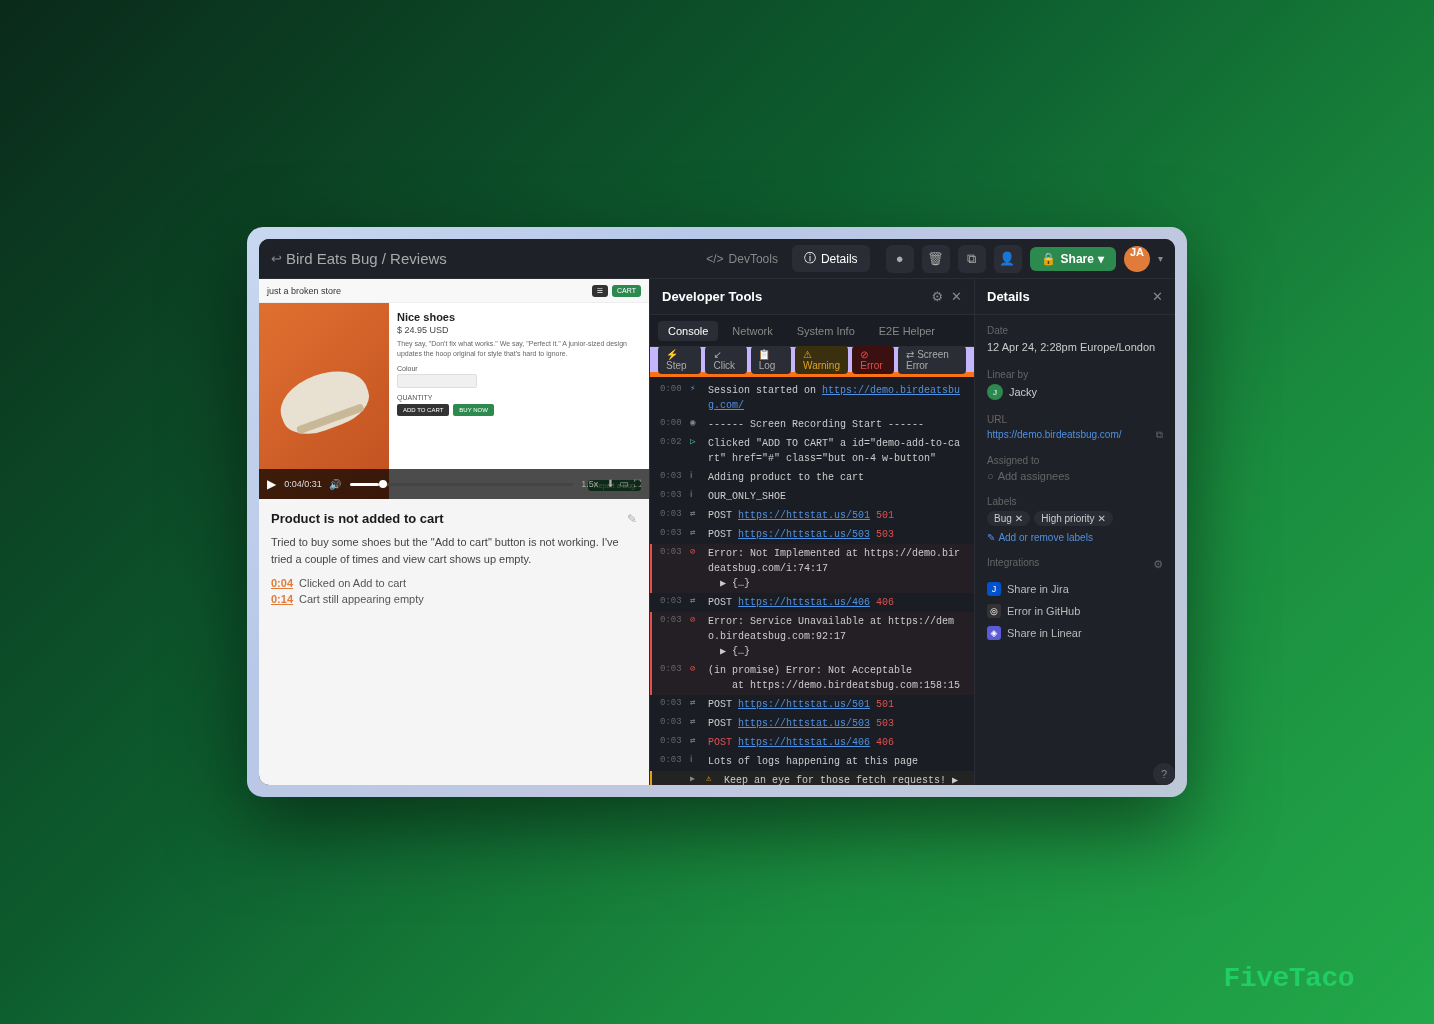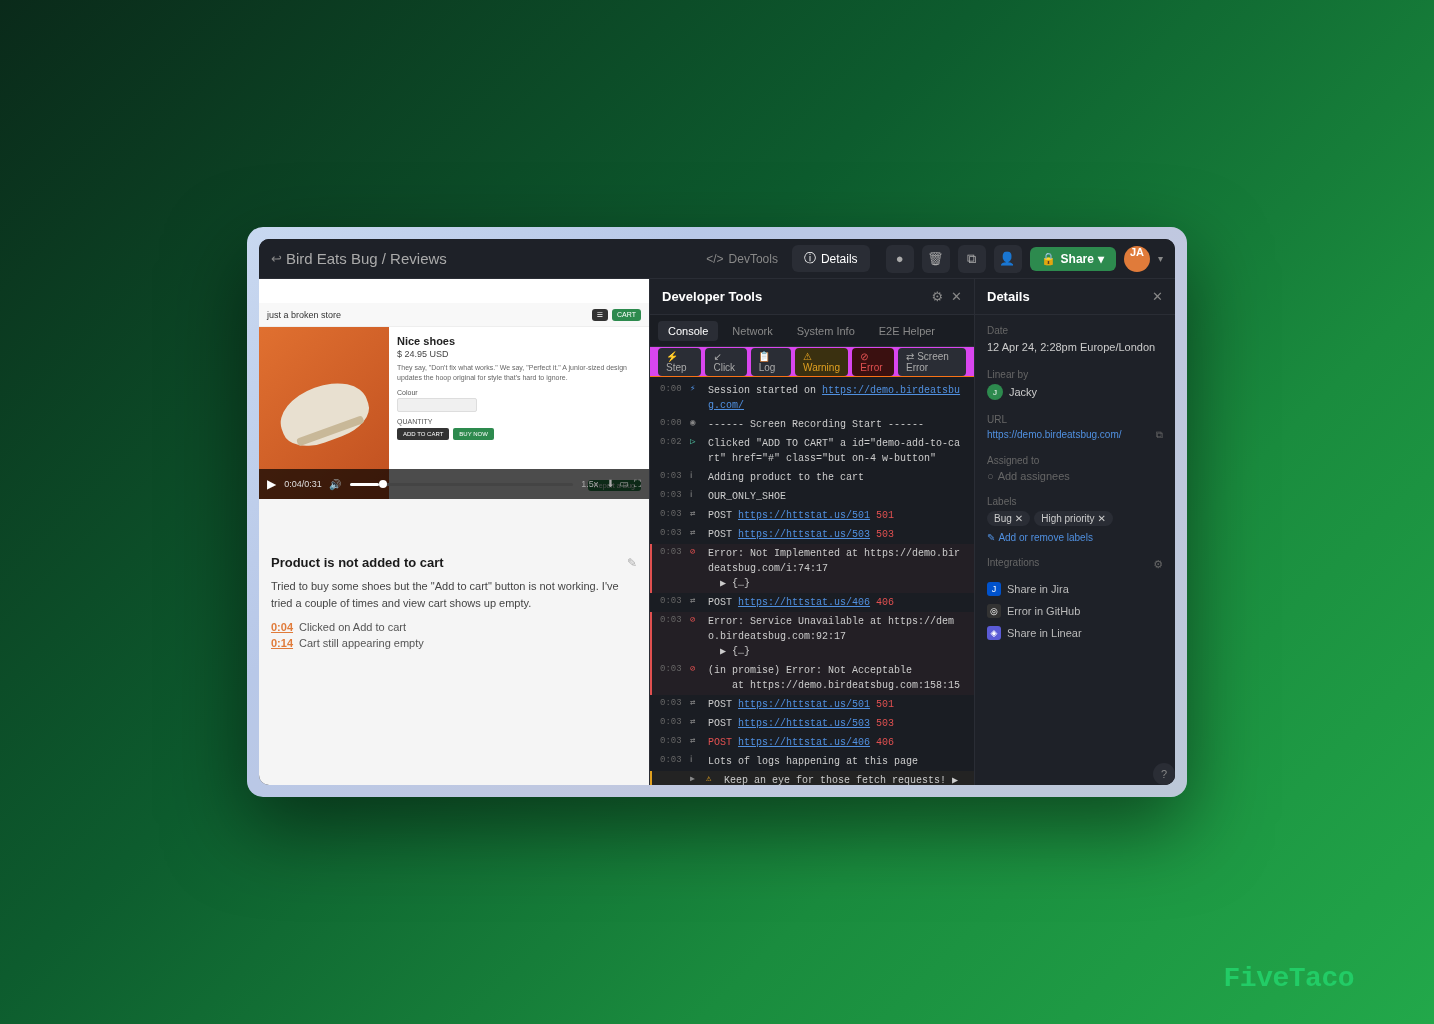--- a/index.html
+++ b/index.html
@@ -146,21 +146,20 @@
       overflow: hidden;
     }
     .store-header {
       height: 24px;
       background: #f8f8f8;
       border-bottom: 1px solid #eee;
       display: flex;
       align-items: center;
       padding: 0 8px;
       justify-content: space-between;
-      margin-top: 24px;
     }
     .store-title-small {
       font-size: 9px;
       color: #333;
       font-weight: 500;
     }
     .store-header-right {
       display: flex;
       gap: 4px;
     }
@@ -328,21 +327,20 @@
       display: flex;
       gap: 5px;
       color: #aaa;
       font-size: 10px;
     }
     
     .bug-report {
       padding: 12px;
       flex: 1;
       overflow: hidden;
-      margin-top: 44px;
     }
     .bug-title-row {
       display: flex;
       align-items: center;
       justify-content: space-between;
       margin-bottom: 8px;
     }
     .bug-title {
       font-size: 13px;
       font-weight: 700;
@@ -429,26 +427,26 @@
       color: #888;
       border-radius: 4px;
       cursor: pointer;
     }
     .dt-tab.active {
       color: #fff;
       background: #2a2d35;
     }
     .console-filters {
       height: 30px;
-      background: #d946ef;
+      background: #c4b5fd;
       display: flex;
       align-items: center;
       padding: 0 8px;
       gap: 4px;
-      border-bottom: 1px solid #f97316;
+      border-bottom: 5px solid #f97316;
       flex-shrink: 0;
     }
     .filter-btn {
       padding: 3px 8px;
       border-radius: 4px;
       font-size: 10px;
       cursor: pointer;
       display: flex;
       align-items: center;
       gap: 3px;

